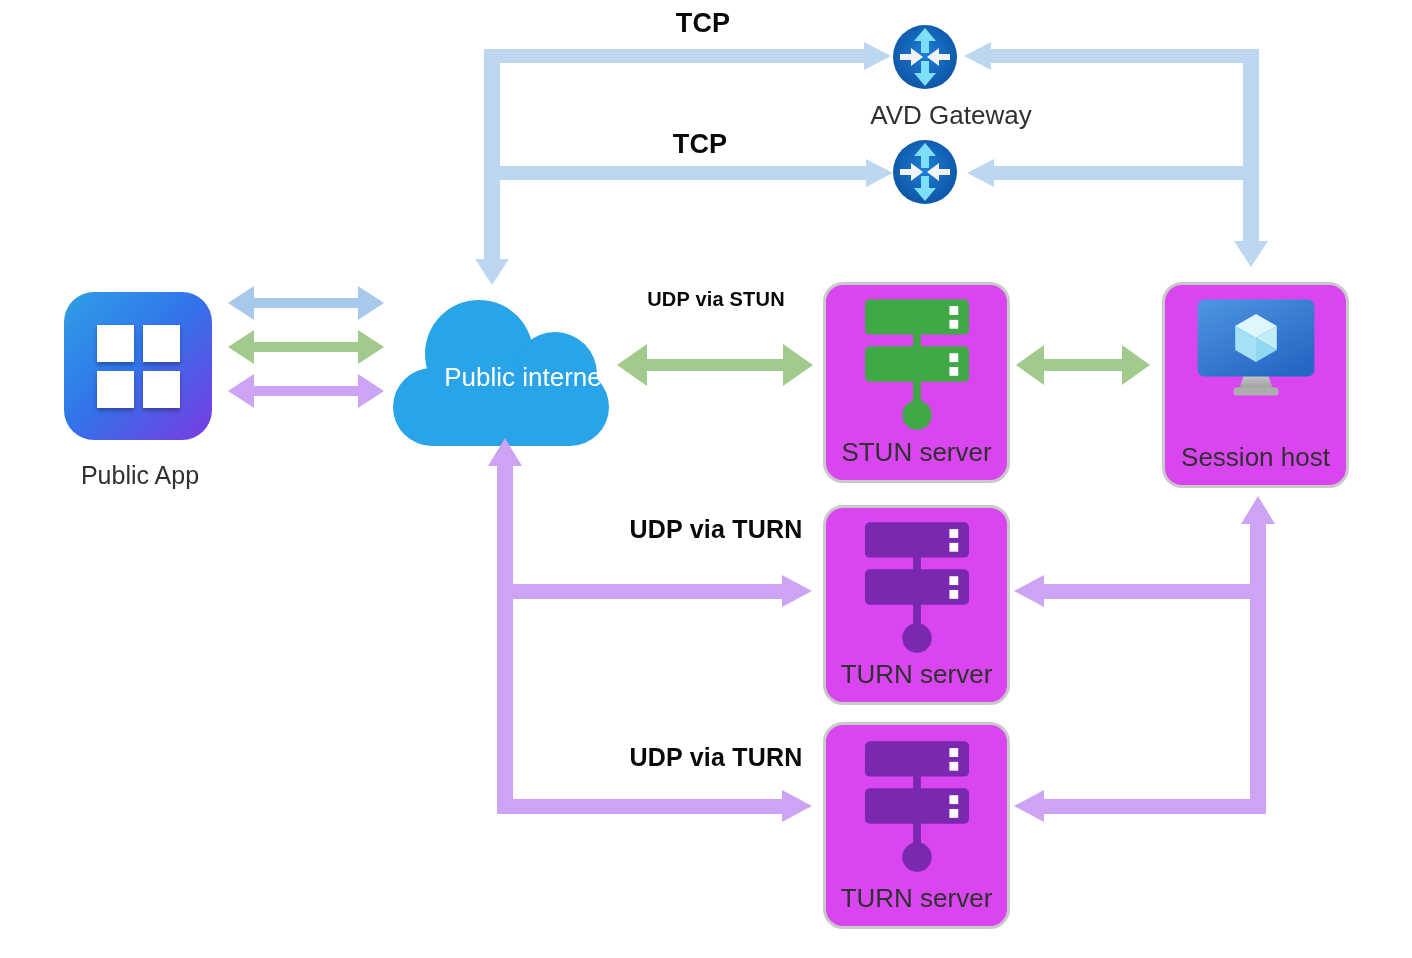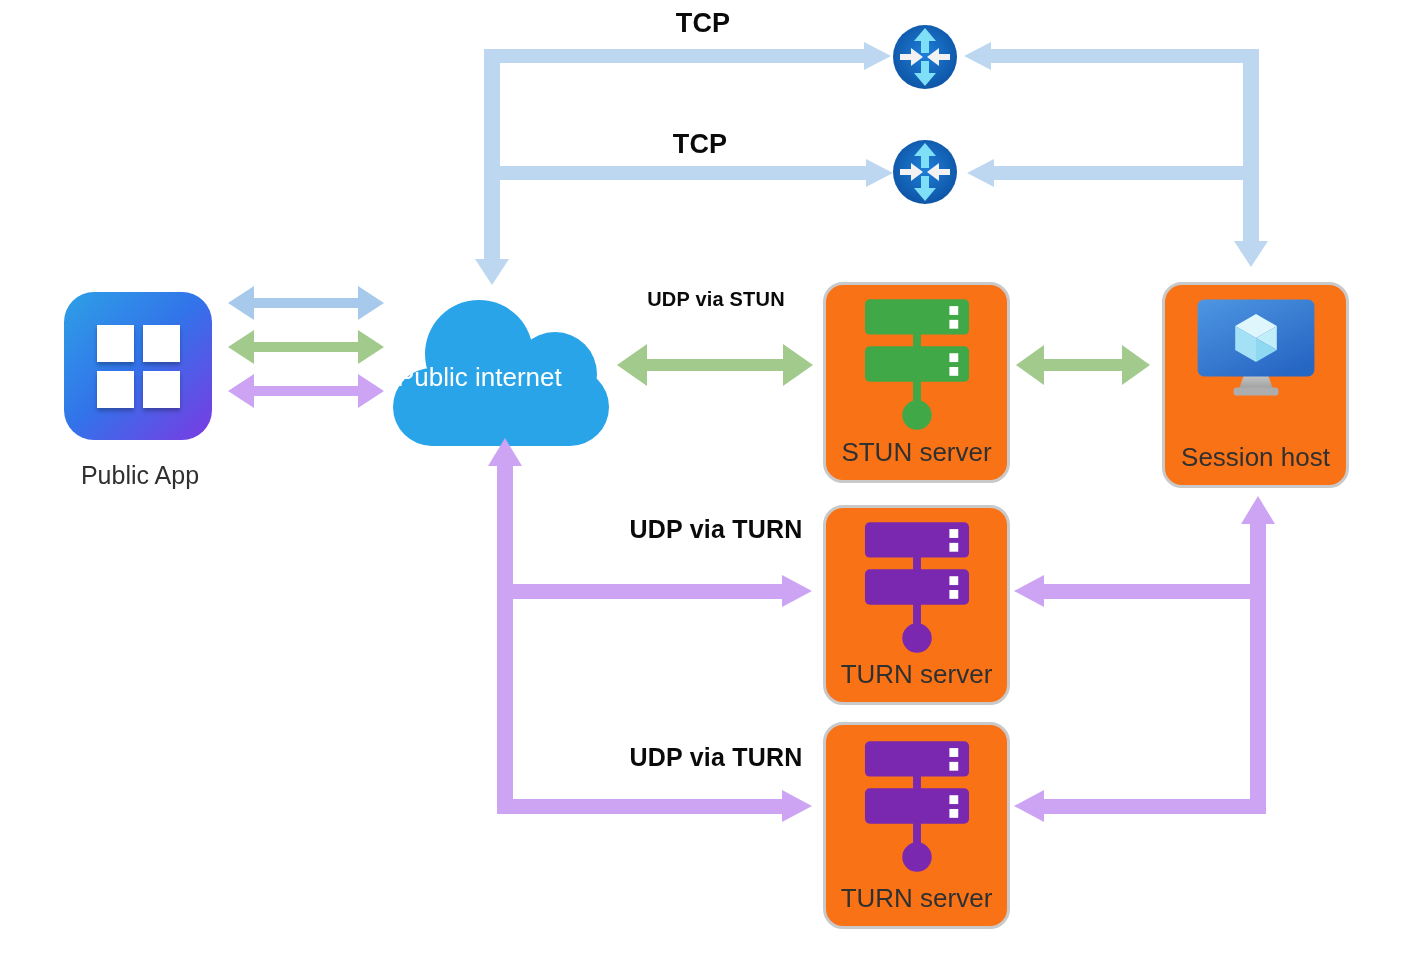--- a/index.html
+++ b/index.html
@@ -15,35 +15,35 @@
   .c-green{background:var(--green-arrow,#A3CA8D);}
   .c-purple{background:var(--purple-arrow,#CDA4F4);}
   
   .head{position:absolute;width:0;height:0;border-style:solid;border-color:transparent;}
   
   .lbl{position:absolute;text-align:center;color:var(--label-color,#303030);}
   .lbl-bold{font-weight:700;color:var(--bold-label-color,#0a0a0a);font-size:26px;letter-spacing:.2px;}
   .lbl-node{font-weight:400;font-size:26px;}
   
   .node-box{
-    position:absolute;box-sizing:border-box;background:#f97316;
+    position:absolute;box-sizing:border-box;background:#d946ef;
     border:3px solid var(--box-border,#C9C9C9);border-radius:20px;
     display:flex;flex-direction:column;align-items:center;justify-content:space-between;
   }
   .node-box .card-label{font-size:26px;color:var(--label-color,#303030);margin-bottom:12px;}
   
   .winapp{
     position:absolute;left:64px;top:292px;width:148px;height:148px;border-radius:30px;
     background:linear-gradient(135deg,var(--app-blue,#2EA0E6) 0%,#3273EA 48%,var(--app-purple,#7B3AE2) 100%);
     display:grid;grid-template-columns:37px 37px;grid-template-rows:37px 37px;gap:9px;
     align-content:center;justify-content:center;
   }
   .winapp .pane{background:#fff;box-shadow:0 3px 4px rgba(0,0,0,.28);}
   .cloud-label{
-    position:absolute;left:397px;top:362px;width:212px;text-align:left;
+    position:absolute;left:397px;top:362px;width:212px;text-align:right;
     color:#fff;font-size:26px;font-weight:400;
   }
 </style>
 </head>
 <body>
 
 <div class="canvas">
 
   <div class="shaft c-tcp" style="left:484px;top:49px;width:16px;height:210px;"></div>
   <div class="head" style="left:475px;top:259px;border-width:26px 17px 0 17px;border-top-color:var(--tcp-line,#BDD7F0);"></div>
@@ -89,20 +89,21 @@
     <polygon points="33,4 22,17 44,17" fill="var(--gateway-cyan,#7FDFF6)"></polygon>
     <rect x="29" y="16" width="8" height="13" fill="var(--gateway-cyan,#7FDFF6)"></rect>
     <polygon points="33,62 22,49 44,49" fill="var(--gateway-cyan,#7FDFF6)"></polygon>
     <rect x="29" y="37" width="8" height="13" fill="var(--gateway-cyan,#7FDFF6)"></rect>
     <polygon points="31,33 19,24 19,42" fill="#F2F2F2"></polygon>
     <rect x="8" y="30" width="12" height="6" fill="#F2F2F2"></rect>
     <polygon points="35,33 47,24 47,42" fill="#F2F2F2"></polygon>
     <rect x="46" y="30" width="12" height="6" fill="#F2F2F2"></rect>
   </svg>
 
+  <div class="lbl lbl-node" style="left:801px;top:100px;width:300px;">AVD Gateway</div>
 
   <div class="winapp">
     <div class="pane"></div>
     <div class="pane"></div>
     <div class="pane"></div>
     <div class="pane"></div>
   </div>
   <div class="lbl lbl-node" style="left:20px;top:461px;width:240px;font-size:25px;">Public App</div>
 
   <div class="head" style="left:228px;top:286px;border-width:17px 26px 17px 0;border-right-color:var(--blue-arrow,#A7C9EC);"></div>

